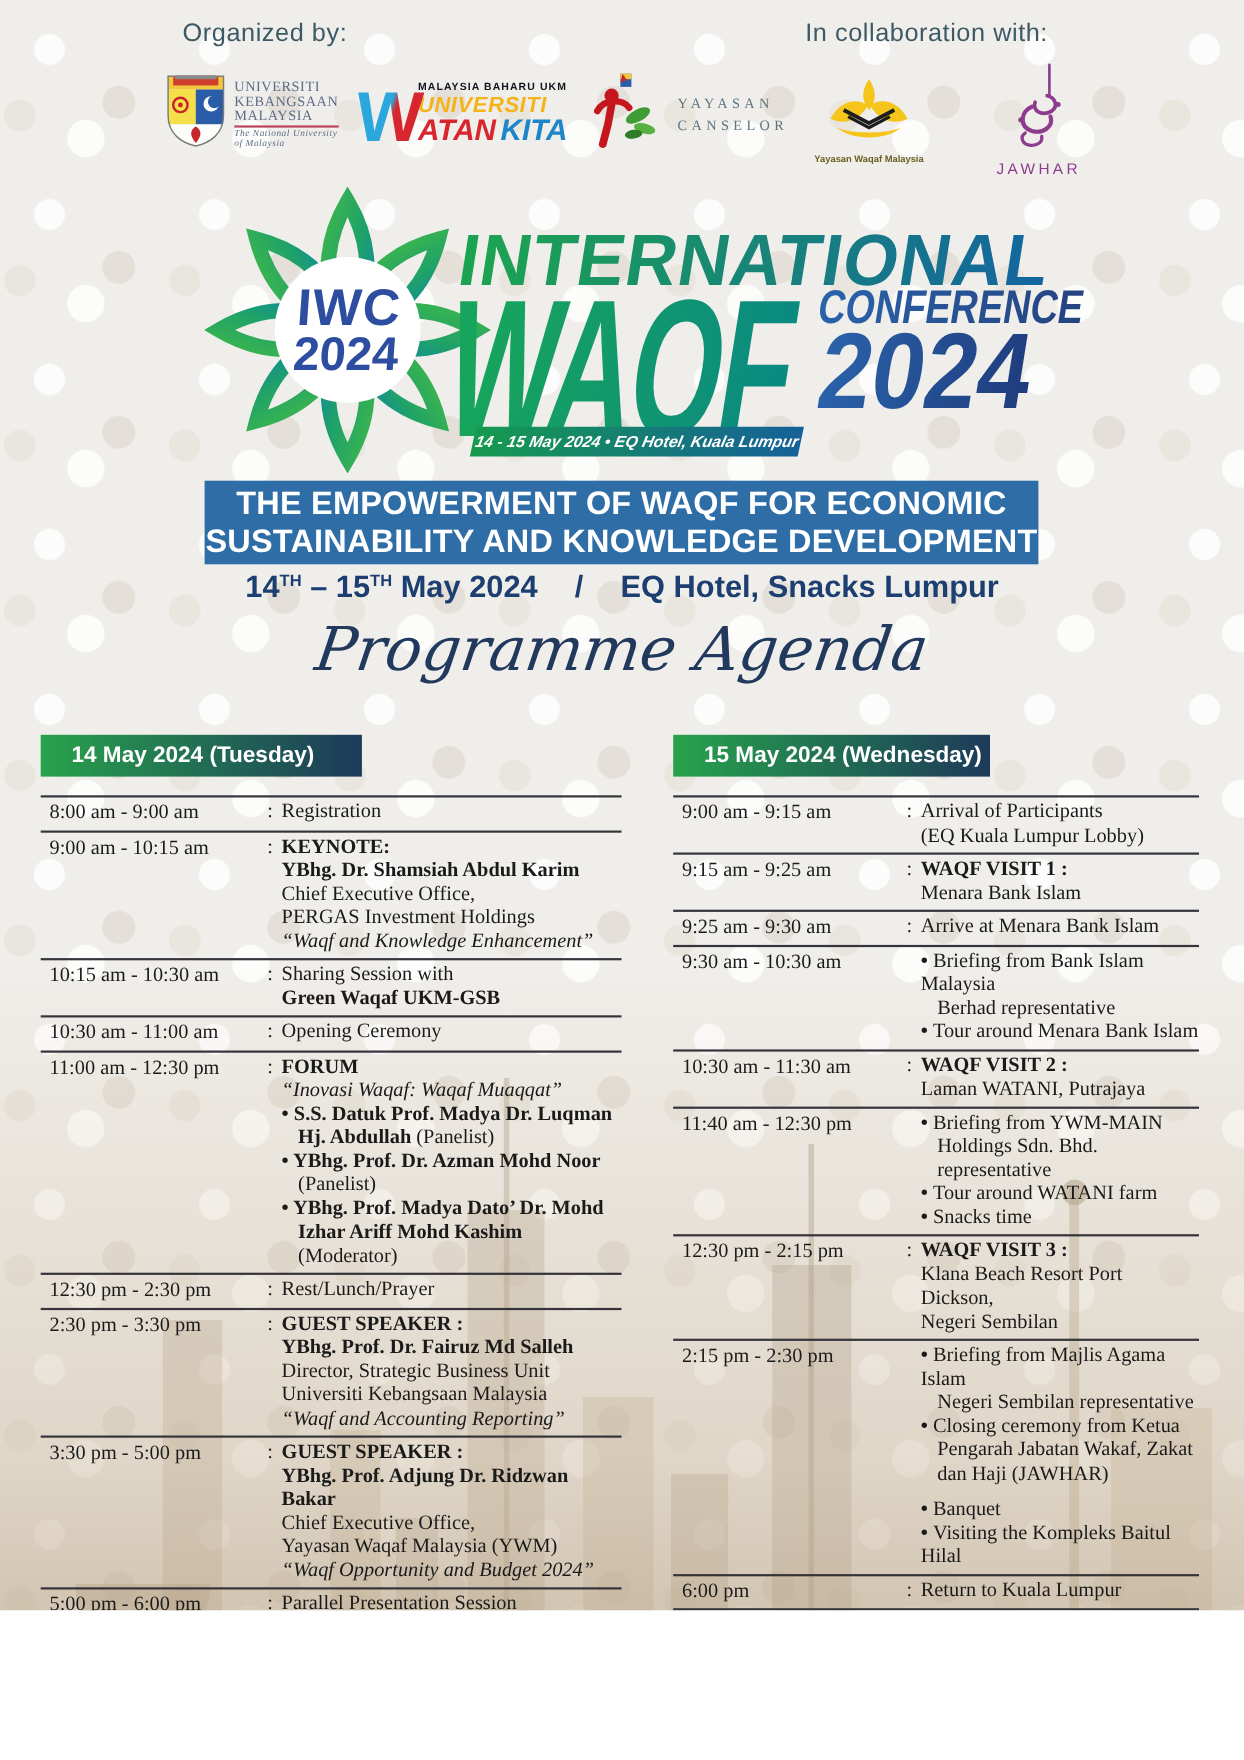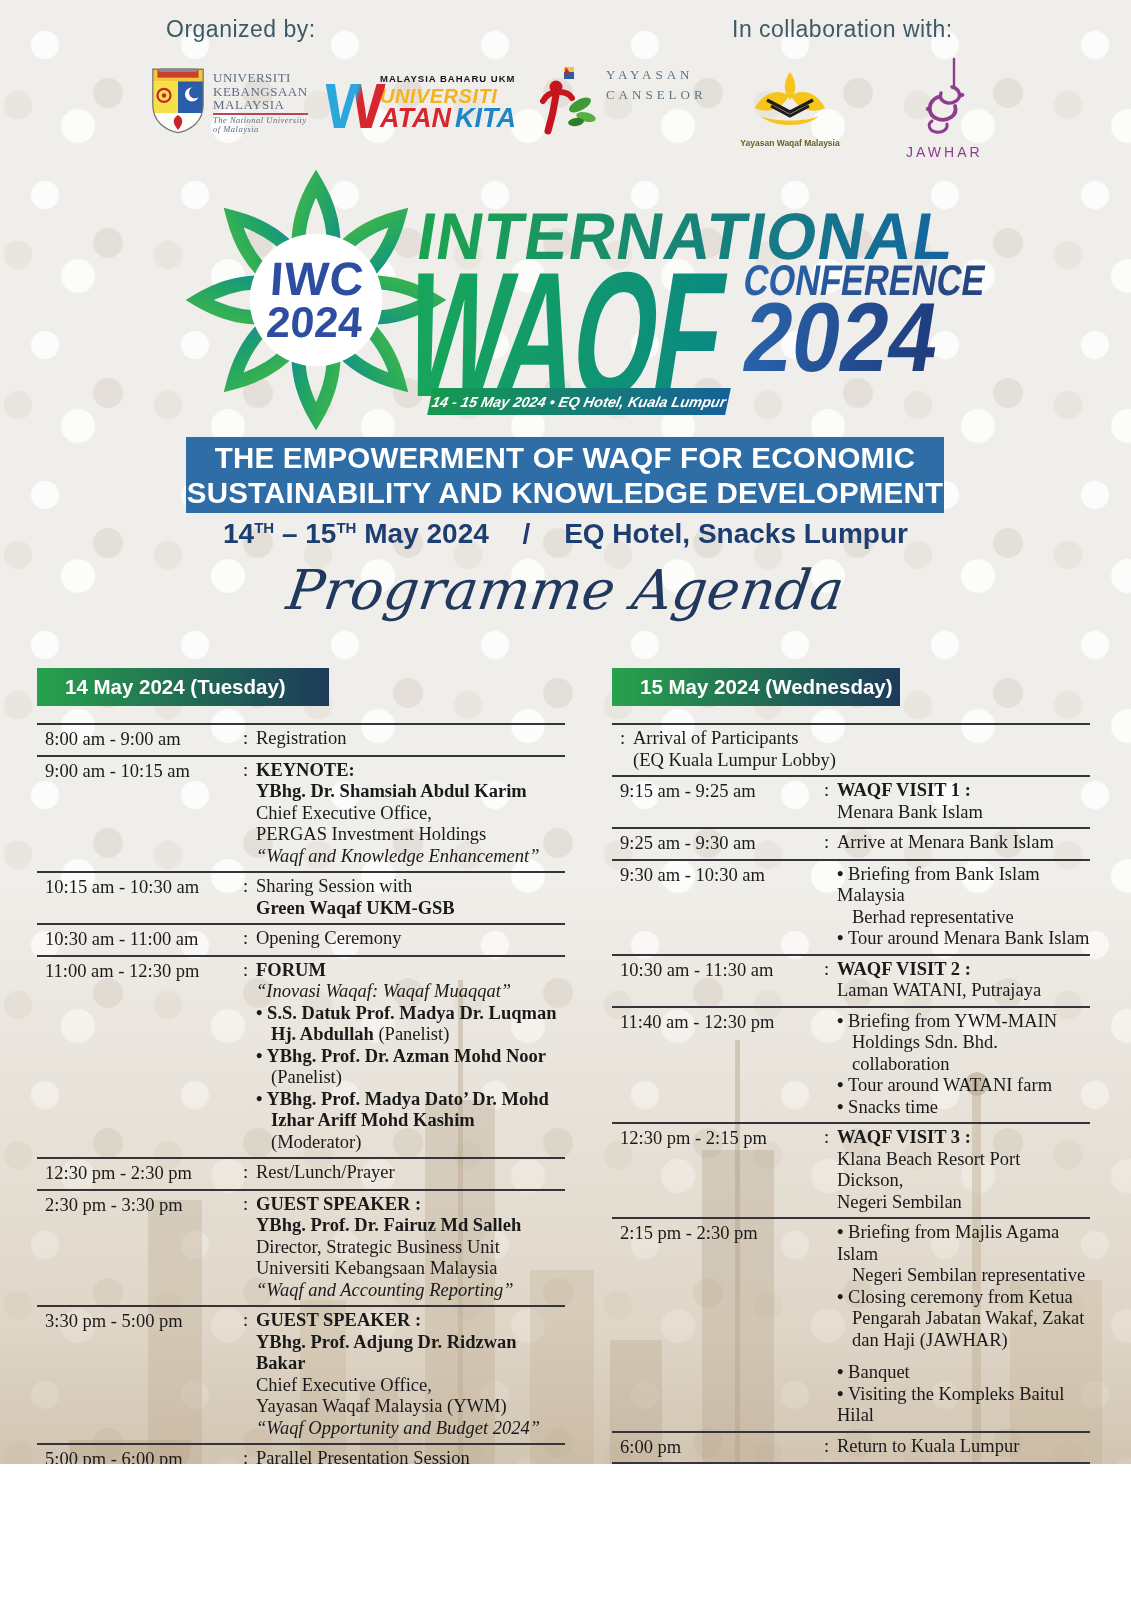--- a/index.html
+++ b/index.html
@@ -61,21 +61,21 @@
   .watan{display:flex;align-items:flex-end;}
   .wglyph{font-size:64px;font-weight:800;line-height:.78;
     background:linear-gradient(105deg,#2aa7dd 46%,#d8262e 54%);
     -webkit-background-clip:text;background-clip:text;color:transparent;
     transform:skewX(-4deg);}
   .wtxt{display:flex;flex-direction:column;margin-left:-4px;line-height:1;}
   .wnaratif{font-size:9.5px;font-weight:bold;color:#14141e;letter-spacing:1px;margin-bottom:2px;}
   .wuni{font-size:20px;font-weight:800;font-style:italic;color:#f5b31b;letter-spacing:.5px;}
   .watankita{font-size:27px;font-weight:800;font-style:italic;line-height:.95;}
   .watankita .red{color:#d8262e;} .watankita .blue{color:#1c86c8;margin-left:4px;}
-  .canselor{display:flex;align-items:flex-start;gap:8px;margin-left:4px;}
+  .canselor{display:flex;align-items:center;gap:18px;margin-left:4px;}
   .cantxt{font-family:"Liberation Serif",serif;font-size:13px;letter-spacing:4px;color:#5c7480;line-height:1.5;}
   .ywm{display:flex;flex-direction:column;align-items:center;width:120px;}
   .ywm-cap{font-size:8.5px;font-weight:bold;color:#6a5f20;margin-top:2px;}
   .jawhar{display:flex;flex-direction:column;align-items:center;margin-left:40px;}
   .jawhar-cap{font-size:14px;color:#8e3c8e;letter-spacing:3px;margin-top:1px;}
   
   .hero{position:absolute;left:0;top:0;width:1131px;height:655px;}
   .flower{position:absolute;left:186px;top:170px;width:260px;height:260px;}
   .badge{position:absolute;left:186px;top:170px;width:260px;height:260px;
     display:flex;flex-direction:column;align-items:center;justify-content:center;
@@ -377,20 +377,21 @@
             <div class="adesc">
               <div class="line sep"><span>Parallel Presentation Session</span></div>
             </div>
           </div>
         </div>
     </div>
     <div class="acol-right">
       <div class="dayhdr">15 May 2024 (Wednesday)</div>
       <div class="atable" id="tbl-right">
           <div class="arow">
+            <div class="atime">9:00 am - 9:15 am</div>
             <div class="adesc">
               <div class="line sep"><span>Arrival of Participants</span></div>
               <div class="line"><span>(EQ Kuala Lumpur Lobby)</span></div>
             </div>
           </div>
           <div class="arow">
             <div class="atime">9:15 am - 9:25 am</div>
             <div class="adesc">
               <div class="line sep"><span class="b">WAQF VISIT 1 :</span></div>
               <div class="line"><span>Menara Bank Islam</span></div>
@@ -414,21 +415,21 @@
             <div class="atime">10:30 am - 11:30 am</div>
             <div class="adesc">
               <div class="line sep"><span class="b">WAQF VISIT 2 :</span></div>
               <div class="line"><span>Laman WATANI, Putrajaya</span></div>
             </div>
           </div>
           <div class="arow">
             <div class="atime">11:40 am - 12:30 pm</div>
             <div class="adesc">
               <div class="line"><span class="blt">• </span><span>Briefing from YWM-MAIN</span></div>
-              <div class="line cont"><span>Holdings Sdn. Bhd. collaboration</span></div>
+              <div class="line cont"><span>Holdings Sdn. Bhd. representative</span></div>
               <div class="line"><span class="blt">• </span><span>Tour around WATANI farm</span></div>
               <div class="line"><span class="blt">• </span><span>Snacks time</span></div>
             </div>
           </div>
           <div class="arow">
             <div class="atime">12:30 pm - 2:15 pm</div>
             <div class="adesc">
               <div class="line sep"><span class="b">WAQF VISIT 3 :</span></div>
               <div class="line"><span>Klana Beach Resort Port Dickson,</span></div>
               <div class="line"><span>Negeri Sembilan</span></div>

